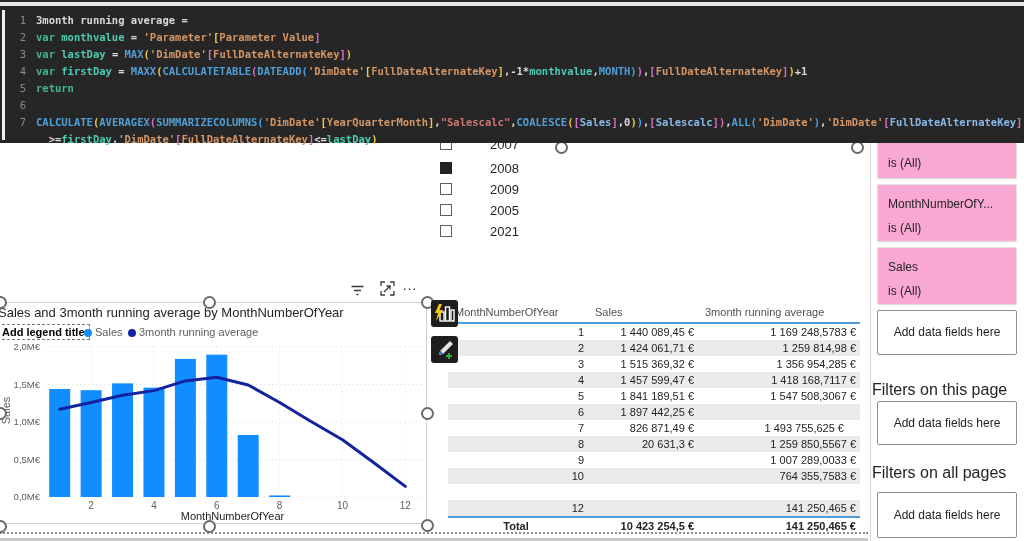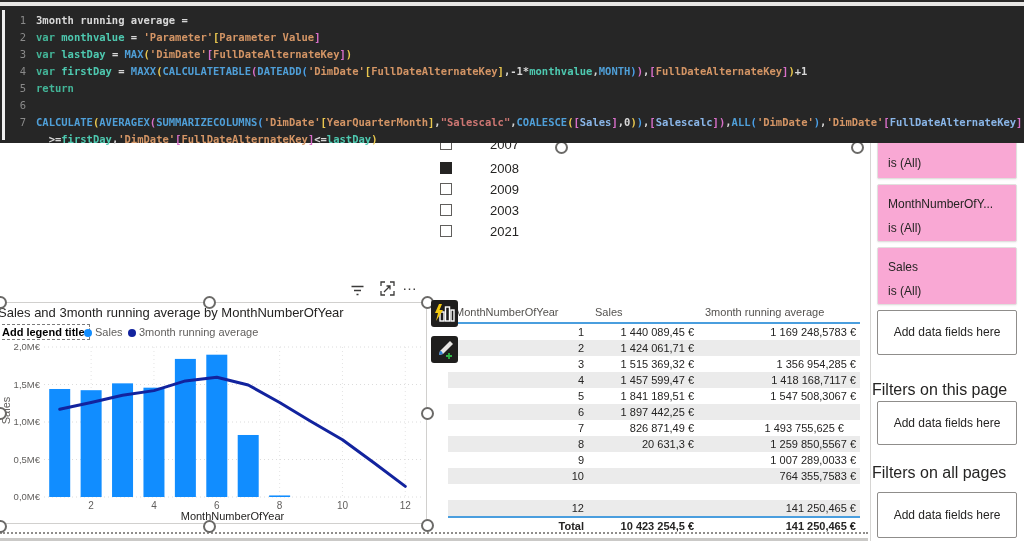--- a/index.html
+++ b/index.html
@@ -93,21 +93,21 @@
       <div class="slicer-row" style="top: 161px;">
         <div class="slicer-box checked"></div>
         <div class="slicer-label">2008</div>
       </div>
       <div class="slicer-row" style="top: 182px;">
         <div class="slicer-box"></div>
         <div class="slicer-label">2009</div>
       </div>
       <div class="slicer-row" style="top: 203px;">
         <div class="slicer-box"></div>
-        <div class="slicer-label">2003</div>
+        <div class="slicer-label">2005</div>
       </div>
       <div class="slicer-row" style="top: 224px;">
         <div class="slicer-box"></div>
         <div class="slicer-label">2021</div>
       </div>
     </div>
 
   <div class="abs" id="chart-frame"></div>
   <div class="abs vh-icon" style="left:350px;top:283px;">
     <svg width="15" height="12" viewBox="0 0 15 12">
@@ -199,20 +199,21 @@
       <div class="t-header" style="left: 257px;">3month running average</div>
       <div id="t-rule1"></div>
       <div class="t-row" style="top: 22px;">
         <div class="t-cell" style="left: 0px; width: 136px;">1</div>
         <div class="t-cell" style="left: 140px; width: 106px;">1 440 089,45 €</div>
         <div class="t-cell" style="left: 250px; width: 158px;">1 169 248,5783 €</div>
       </div>
       <div class="t-row alt" style="top: 38px;">
         <div class="t-cell" style="left: 0px; width: 136px;">2</div>
         <div class="t-cell" style="left: 140px; width: 106px;">1 424 061,71 €</div>
+        <div class="t-cell" style="left: 250px; width: 158px;">1 259 814,98 €</div>
       </div>
       <div class="t-row" style="top: 54px;">
         <div class="t-cell" style="left: 0px; width: 136px;">3</div>
         <div class="t-cell" style="left: 140px; width: 106px;">1 515 369,32 €</div>
         <div class="t-cell" style="left: 250px; width: 158px;">1 356 954,285 €</div>
       </div>
       <div class="t-row alt" style="top: 70px;">
         <div class="t-cell" style="left: 0px; width: 136px;">4</div>
         <div class="t-cell" style="left: 140px; width: 106px;">1 457 599,47 €</div>
         <div class="t-cell" style="left: 250px; width: 158px;">1 418 168,7117 €</div>
@@ -246,21 +247,21 @@
         <div class="t-cell" style="left: 140px; width: 106px;"></div>
         <div class="t-cell" style="left: 250px; width: 158px;">764 355,7583 €</div>
       </div>
       <div class="t-row alt" style="top: 198px;">
         <div class="t-cell" style="left: 0px; width: 136px;">12</div>
         <div class="t-cell" style="left: 140px; width: 106px;"></div>
         <div class="t-cell" style="left: 250px; width: 158px;">141 250,465 €</div>
       </div>
       <div id="t-rule2"></div>
       <div class="t-total">
-        <div class="t-cell" style="left: 0px; width: 136px;">Total</div>
+        <div class="t-cell" style="left: 0px; width: 136px; text-align: center;">Total</div>
         <div class="t-cell" style="left: 140px; width: 106px;">10 423 254,5 €</div>
         <div class="t-cell" style="left: 250px; width: 158px;">141 250,465 €</div>
       </div>
     </div>
 
   <div class="abs" id="pane-divider"></div>
   <div id="filter-cards">
       <div class="filter-card" style="top: 118px; height: 61px;">
         <div class="filter-cond" style="top: 37px;">is (All)</div>
       </div>

